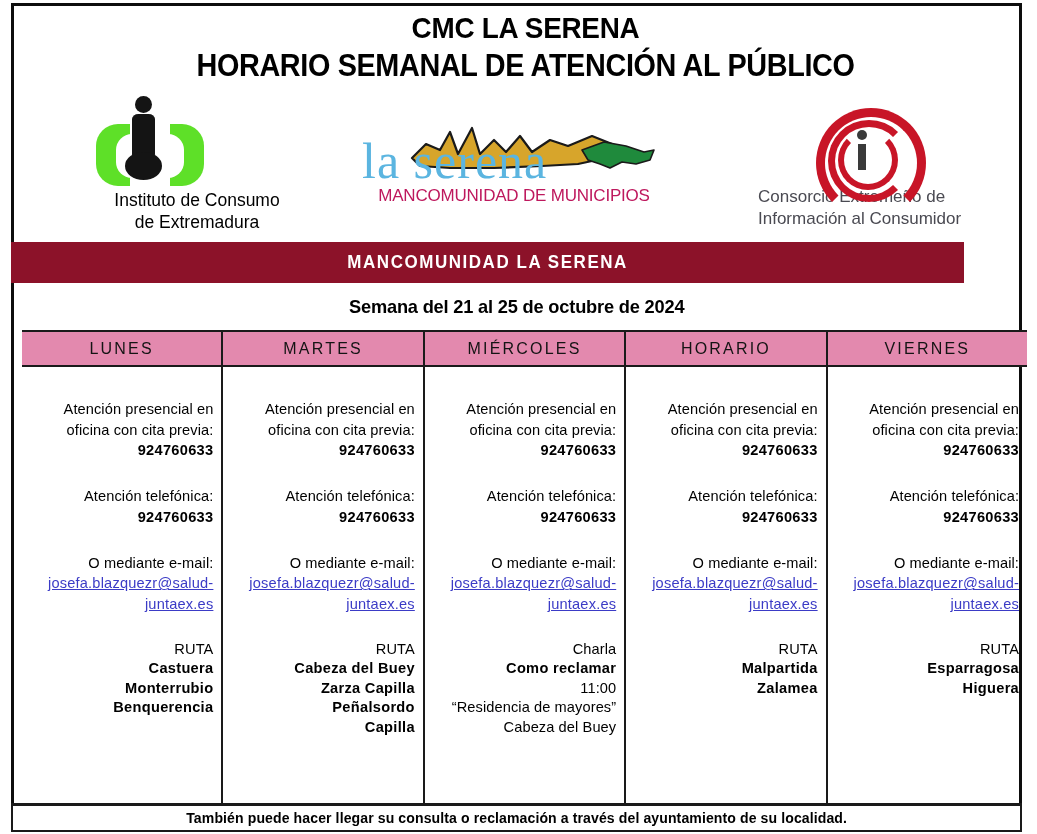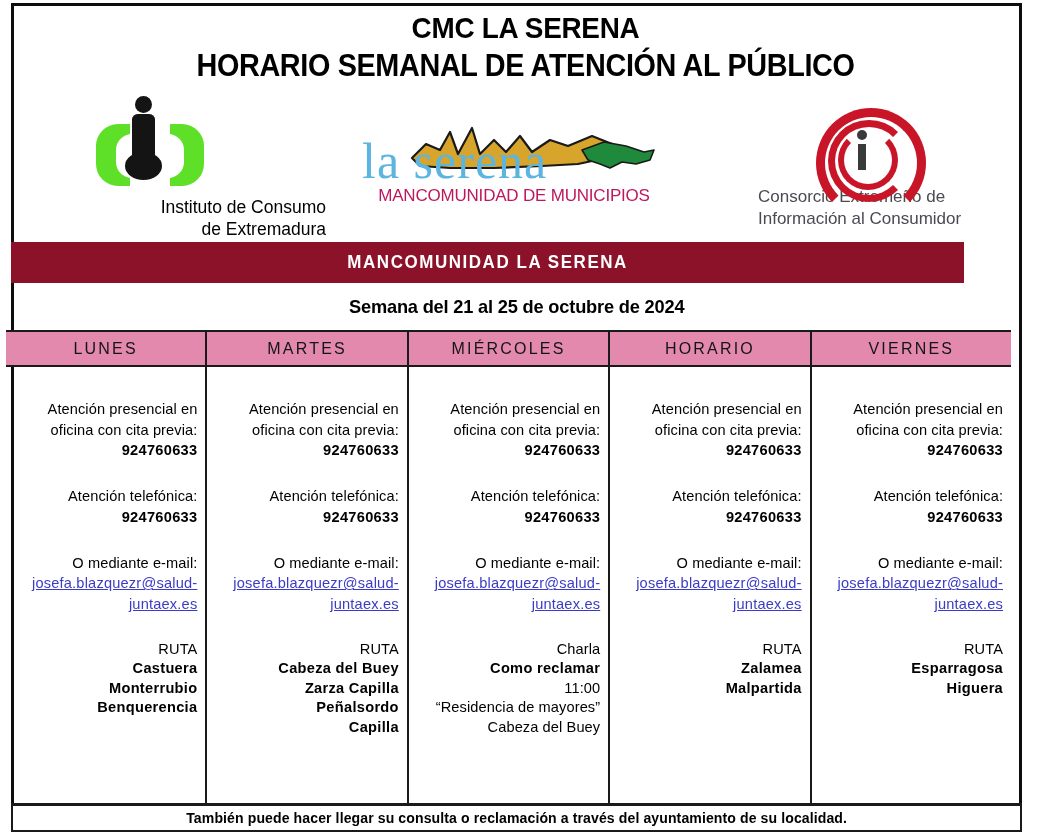--- a/index.html
+++ b/index.html
@@ -117,23 +117,23 @@
     content:"";
     position:absolute;
     left:-7px; top:38px;
     width:37px; height:28px;
     background:#141414;
     border-radius:50%;
   }
   .ice-caption {
     font-size: 17.5px;
     line-height: 1.25;
-    text-align: right;
+    text-align: center;
     padding-left: 32px;
-    margin-top: 9px;
+    margin-top: 2px;
   }
 
   
   .serena-art { position: relative; height: 74px; }
   .serena-word {
     position: absolute;
     left: 0; top: 26px;
     width: 320px;
     text-align: left;
     padding-left: 8px;
@@ -217,21 +217,21 @@
   .week-text {
     font-size: 19px;
     font-weight: bold;
     letter-spacing: -0.2px;
     transform: scaleX(0.96);
   }
 
   
   .table {
     position: absolute;
-    left: 6px;
+    left: 22px;
     top: 330px;
     width: 1005px;
     height: 437px;
   }
   .day-head {
     position: absolute;
     left: 0; top: 0;
     width: 1005px;
     height: 37px;
     display: flex;
@@ -465,22 +465,22 @@
           <div class="ln">Atención telefónica:</div>
           <div class="ln b">924760633</div>
         </div>
         <div class="blk">
           <div class="ln">O mediante e-mail:</div>
           <div class="ln mail">josefa.blazquezr@salud-</div>
           <div class="ln mail">juntaex.es</div>
         </div>
         <div class="blk blk-route">
           <div class="ln">RUTA</div>
+          <div class="ln b">Malpartida</div>
           <div class="ln b">Zalamea</div>
-          <div class="ln b">Malpartida</div>
         </div>
       </div>
 
       <div class="day-col">
         <div class="blk">
           <div class="ln">Atención presencial en</div>
           <div class="ln">oficina con cita previa:</div>
           <div class="ln b">924760633</div>
         </div>
         <div class="blk">

